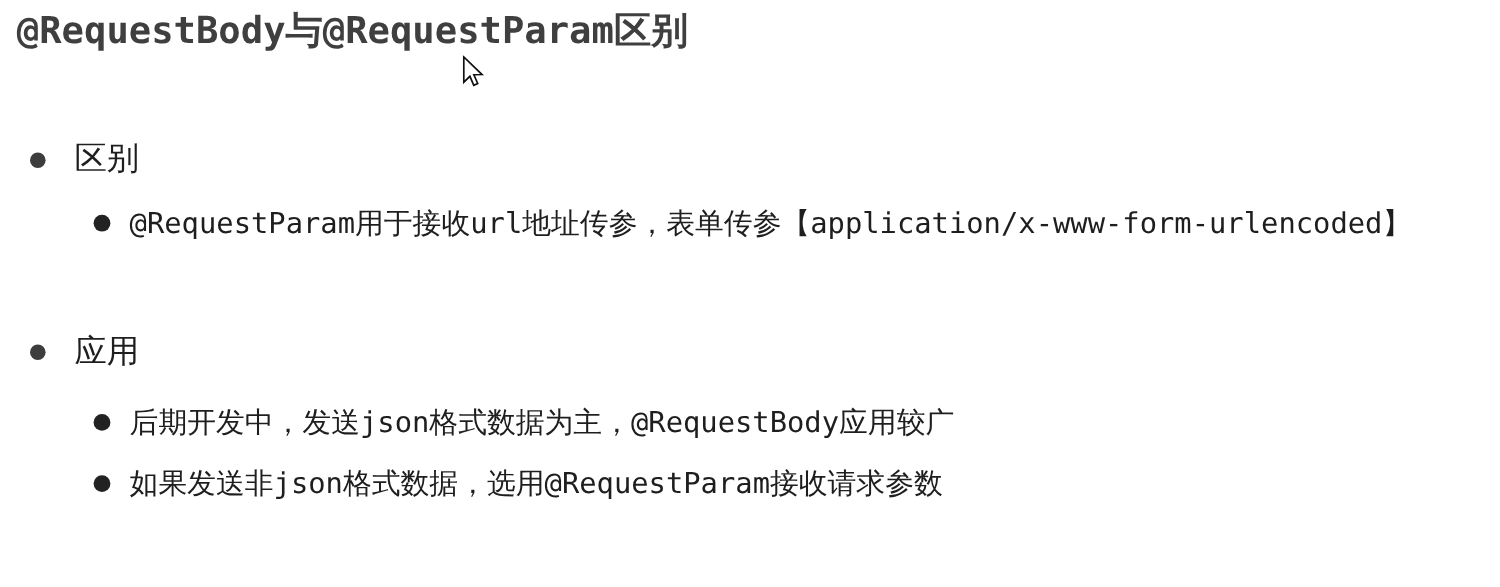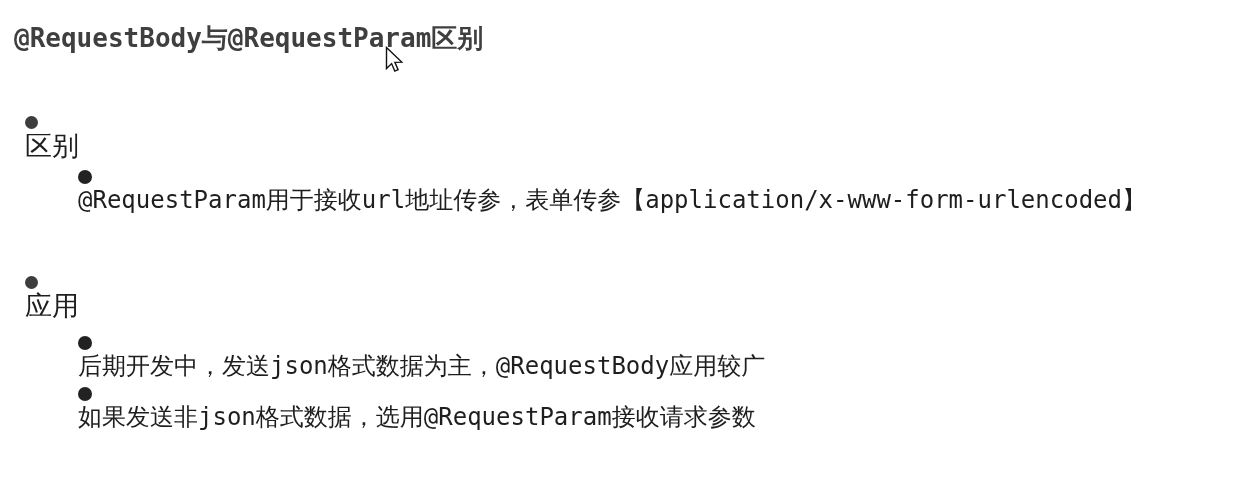--- a/index.html
+++ b/index.html
@@ -11,35 +11,34 @@
     position: relative;
     width: 1250px;
     height: 489px;
     background: #ffffff;
     overflow: hidden;
     font-family: "DejaVu Sans Mono", "Liberation Mono", monospace;
   }
   .title {
     position: absolute;
     left: 14px;
-    top: 18px;
+    top: 6px;
     margin: 0;
-    font-size: 26px;
+    font-size: 31px;
     line-height: 40px;
     font-weight: bold;
     color: #3f3f3f;
     letter-spacing: 0px;
     white-space: nowrap;
   }
   .row {
     position: absolute;
     display: flex;
-    align-items: flex-start;
+    align-items: center;
     white-space: nowrap;
-    flex-direction: column;
   }
   .bullet {
     display: inline-block;
     border-radius: 50%;
     flex: 0 0 auto;
   }
   .bullet.b1 {
     width: 13px;
     height: 13px;
     background: #3d3d3d;

